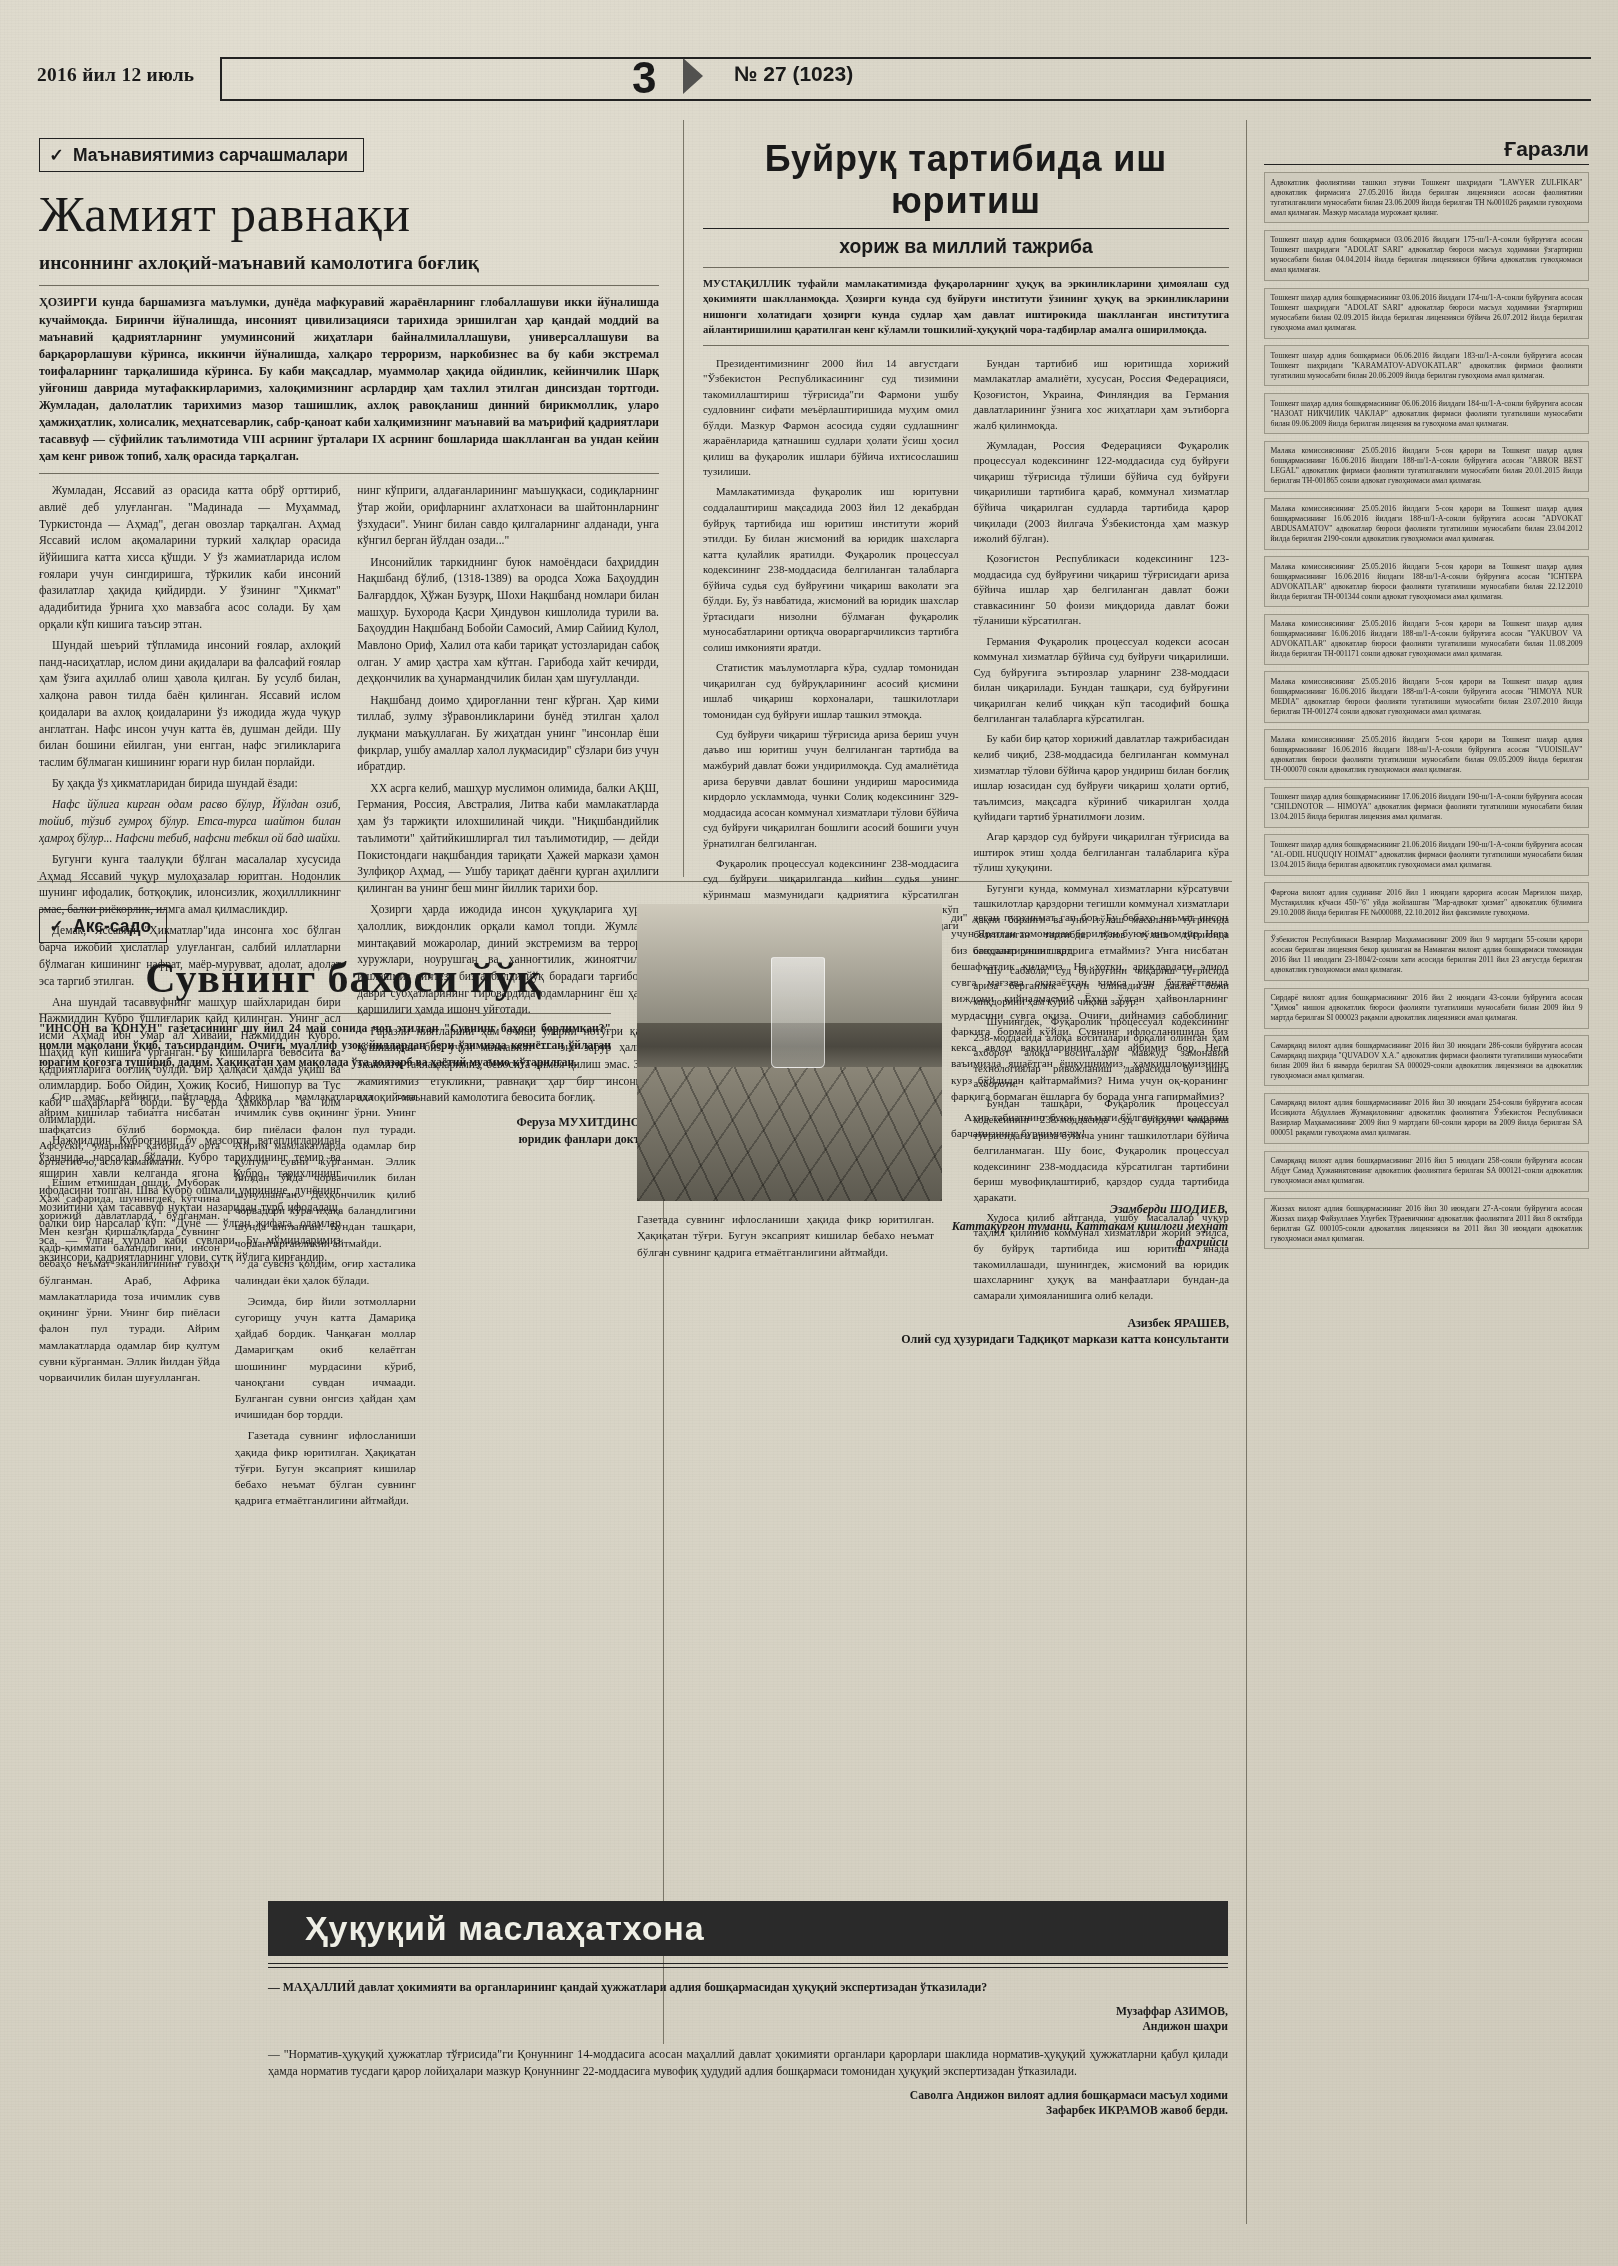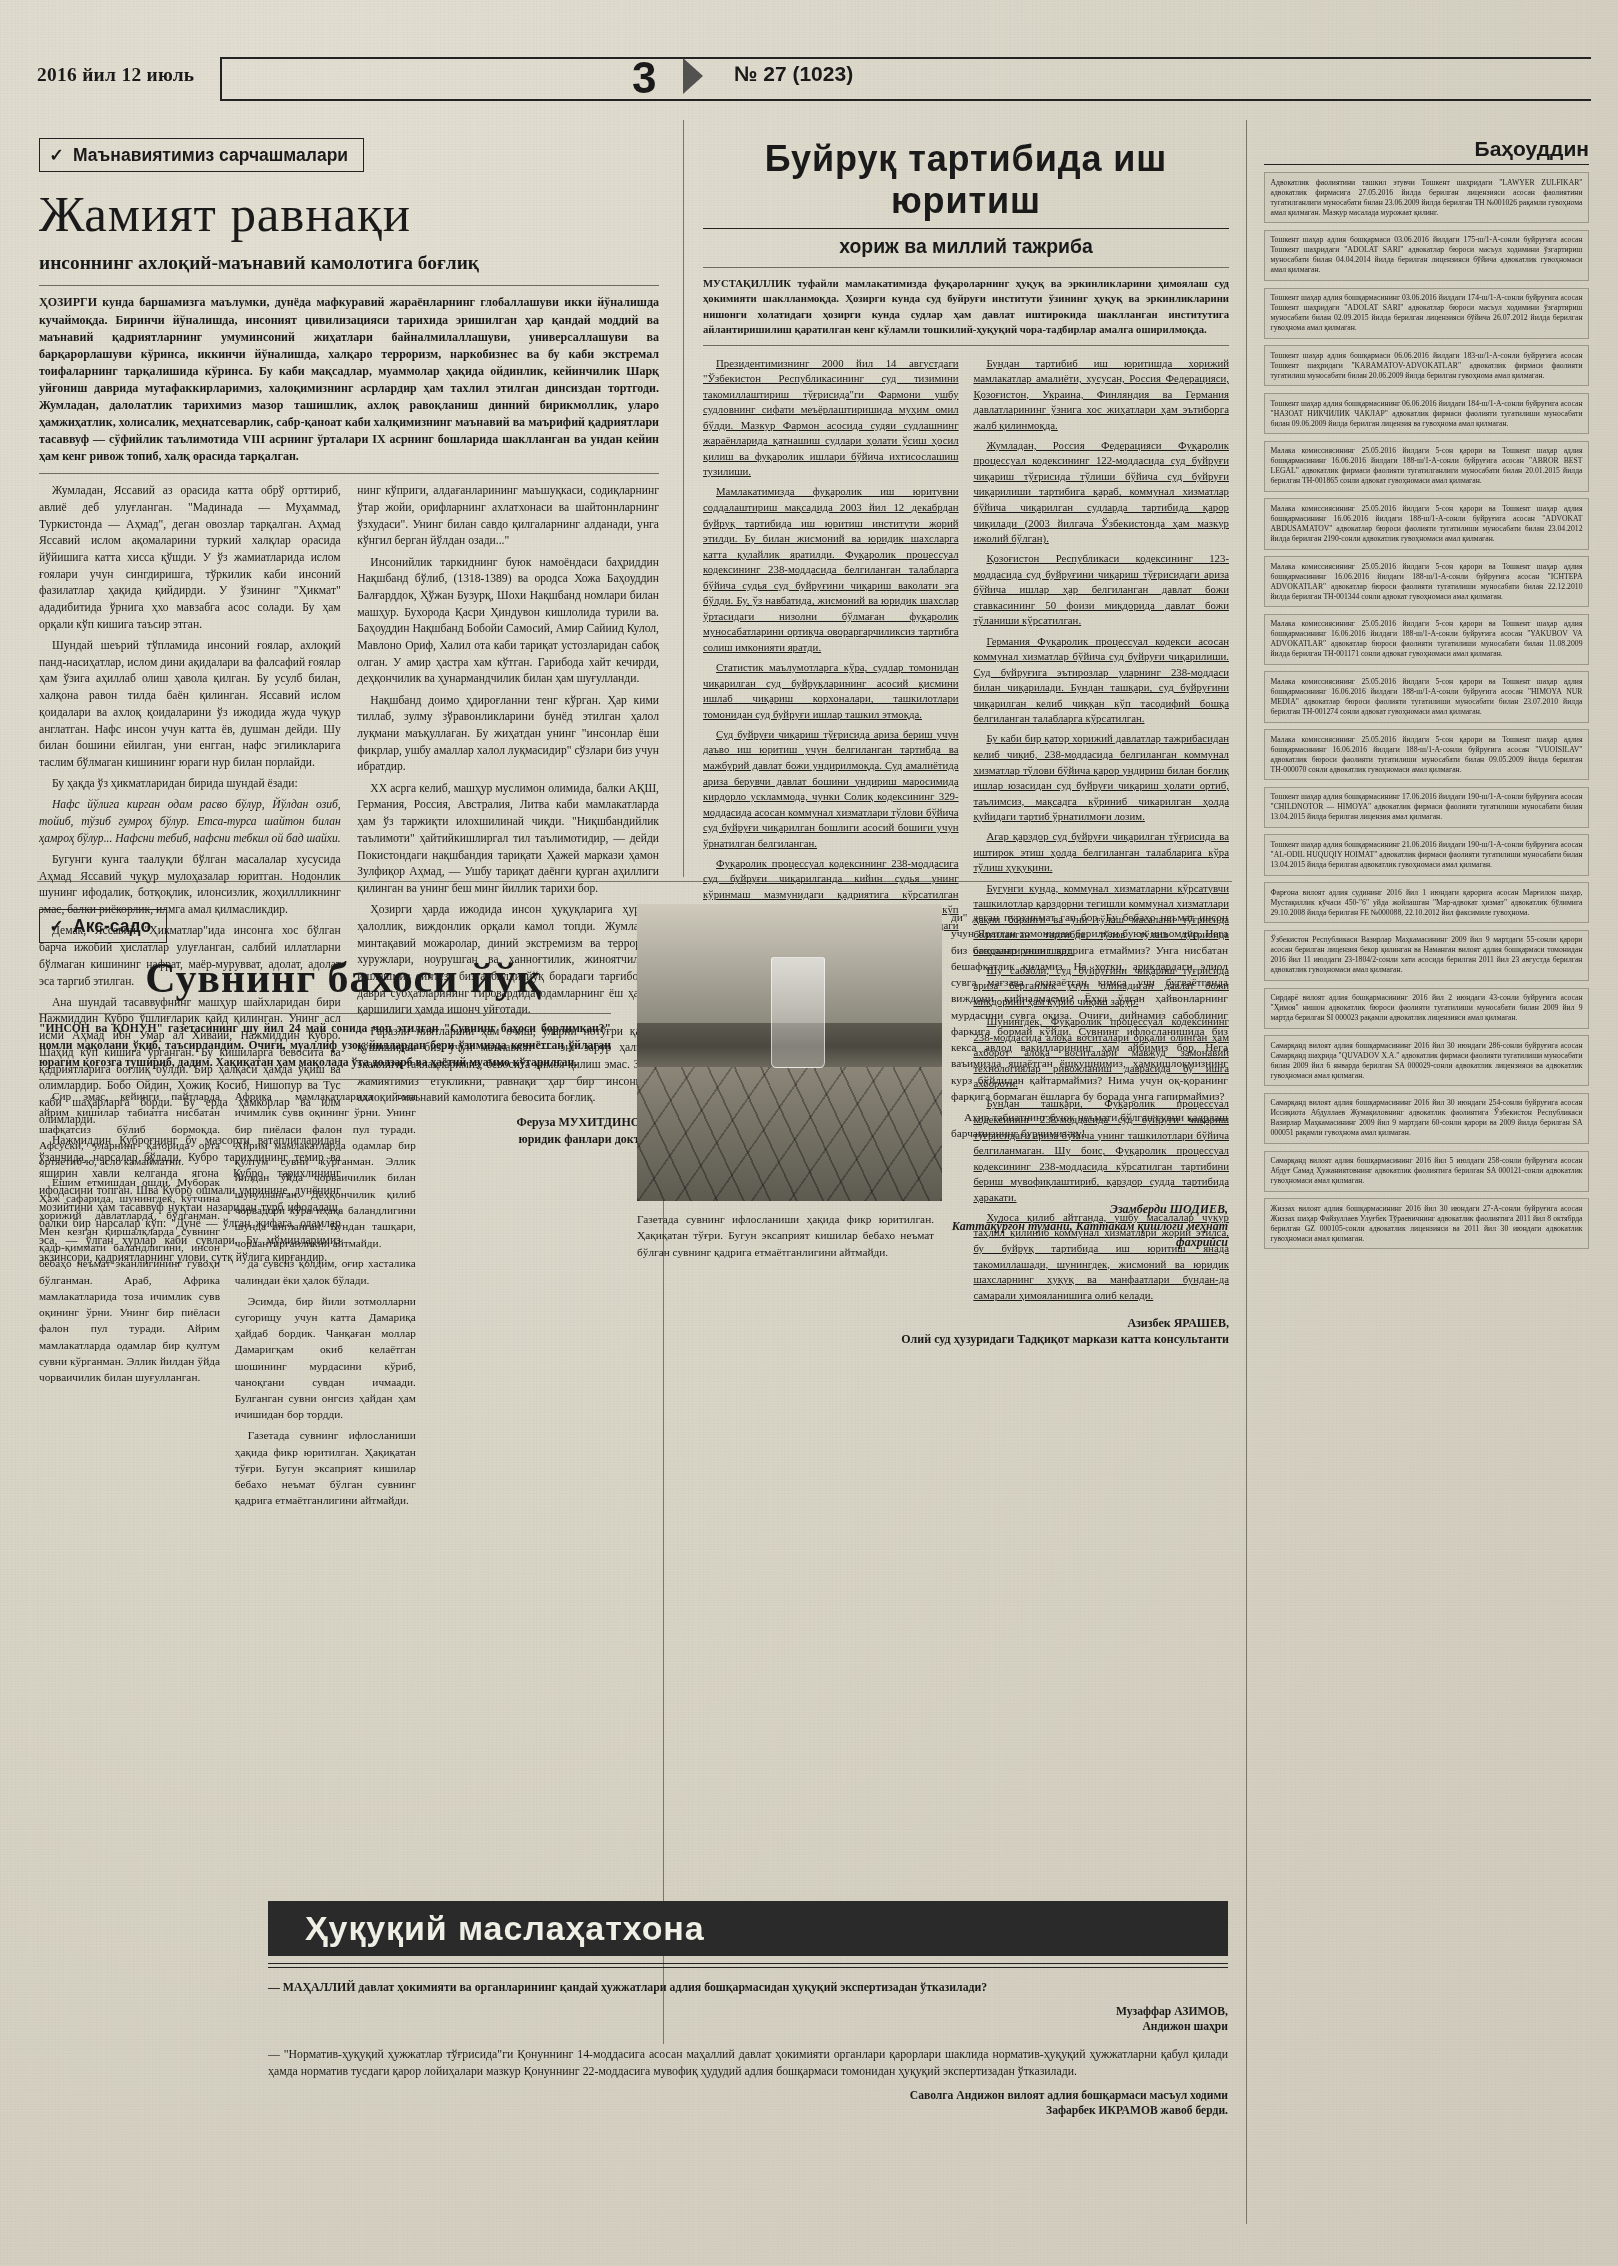--- a/index.html
+++ b/index.html
@@ -232,21 +232,21 @@
       </div>
     </div>
   </div>
 </div>
 
 <div class="col" style="left:703px;top:138px;width:526px;">
   <div class="headline2">Буйруқ тартибида иш юритиш</div>
   <div class="head2rule"></div>
   <div class="subhead2">хориж ва миллий тажриба</div>
   <div class="lead" style="font-size:10.7px;">МУСТАҚИЛЛИК туфайли мамлакатимизда фуқароларнинг ҳуқуқ ва эркинликларини ҳимоялаш суд ҳокимияти шаклланмоқда. Ҳозирги кунда суд буйруғи институти ўзининг ҳуқуқ ва эркинликларини нишонги холатидаги ҳозирги кунда судлар ҳам давлат иштирокида шаклланган институтига айлантиришилиш қаратилган кенг кўламли тошкилий-ҳуқуқий чора-тадбирлар амалга оширилмоқда.</div>
-  <div style="display:flex;gap:14.8px;text-decoration:underline;">
+  <div style="display:flex;gap:14.8px;">
     <div class="body-text" style="width:256px;font-size:10.8px;">
       <p>Президентимизнинг 2000 йил 14 августдаги "Ўзбекистон Республикасининг суд тизимини такомиллаштириш тўғрисида"ги Фармони ушбу судловнинг сифати меъёрлаштиришида муҳим омил бўлди. Мазкур Фармон асосида судяи судлашнинг жараёнларида қатнашиш судлари ҳолати ўсиш ҳосил қилиш ва фуқаролик ишлари бўйича ихтисослашиш тузилиши.</p>
       <p>Мамлакатимизда фуқаролик иш юритувни соддалаштириш мақсадида 2003 йил 12 декабрдан буйруқ тартибида иш юритиш институти жорий этилди. Бу билан жисмоний ва юридик шахсларга катта қулайлик яратилди. Фуқаролик процессуал кодексининг 238-моддасида белгиланган талабларга бўйича судья суд буйруғини чиқариш ваколати эга бўлди. Бу, ўз навбатида, жисмоний ва юридик шахслар ўртасидаги низолни бўлмаған фуқаролик муносабатларини ортиқча овораргарчиликсиз тартибга солиш имконияти яратди.</p>
       <p>Статистик маълумотларга кўра, судлар томонидан чиқарилган суд буйруқларининг асосий қисмини ишлаб чиқариш корхоналари, ташкилотлари томонидан суд буйруғи ишлар ташкил этмоқда.</p>
       <p>Суд буйруғи чиқариш тўғрисида ариза бериш учун даъво иш юритиш учун белгиланган тартибда ва мажбурий давлат божи ундирилмоқда. Суд амалиётида ариза берувчи давлат бошини ундириш маросимида кирдорло ускламмода, чунки Солиқ кодексининг 329-моддасида асосан коммунал хизматлари тўлови бўйича суд буйруғи чиқарилган бошлиги асосий бошиги учун ўрнатилган белгиланган.</p>
       <p>Фуқаролик процессуал кодексининг 238-моддасига суд буйруғи чиқарилганда кийин судья унинг кўринмаш мазмунидаги қадриятига кўрсатилган белгиланган бўйича иш ва олиб бўлди. Бу, кўп навбатида, жисмоний ва юридик шахслар ўртасидаги тўловнинг ундирилишига кўплаб ва аҳамиятга эга.</p>
     </div>
     <div class="body-text" style="width:256px;font-size:10.8px;">
       <p>Бундан тартибиб иш юритишда хорижий мамлакатлар амалиёти, хусусан, Россия Федерацияси, Қозоғистон, Украина, Финляндия ва Германия давлатларининг ўзнига хос жиҳатлари ҳам эътиборга жалб қилинмоқда.</p>
       <p>Жумладан, Россия Федерацияси Фуқаролик процессуал кодексининг 122-моддасида суд буйруғи чиқариш тўғрисида тўлиши бўйича суд буйруғи чиқарилиши тартибига қараб, коммунал хизматлар бўйича чиқарилган судларда тартибида қарор чиқилади (2003 йилгача Ўзбекистонда ҳам мазкур ижолий бўлган).</p>
@@ -262,21 +262,21 @@
       <p></p>
     </div>
   </div>
   <div class="sign">
     <div>Азизбек ЯРАШЕВ,</div>
     <div>Олий суд ҳузуридаги Тадқиқот маркази катта консультанти</div>
   </div>
 </div>
 
 <div class="col" style="left:1264px;top:137px;width:325px;height:2077px;overflow:hidden;">
-  <div class="ads-title">Баҳоуддин</div>
+  <div class="ads-title">Ғаразли</div>
   <div class="ad">Адвокатлик фаолиятини ташкил этувчи Тошкент шаҳридаги "LAWYER ZULFIKAR" адвокатлик фирмасига 27.05.2016 йилда берилган лицензияси асосан фаолиятини тугатилганлиги муносабати билан 23.06.2009 йилда берилган ТН №001026 рақамли гувоҳнома амал қилмаган. Мазкур масалада мурожаат қилинг.</div>
   <div class="ad">Тошкент шаҳар адлия бошқармаси 03.06.2016 йилдаги 175-ш/1-А-сонли буйруғига асосан Тошкент шаҳридаги "ADOLAT SARI" адвокатлар бюроси масъул ходимини ўзгартириш муносабати билан 04.04.2014 йилда берилган лицензияси бўйича адвокатлик гувоҳномаси амал қилмаган.</div>
   <div class="ad">Тошкент шаҳар адлия бошқармасининг 03.06.2016 йилдаги 174-ш/1-А-сонли буйруғига асосан Тошкент шаҳридаги "ADOLAT SARI" адвокатлар бюроси масъул ходимини ўзгартириш муносабати билан 02.09.2015 йилда берилган лицензияси бўйича 26.07.2012 йилда берилган гувоҳнома амал қилмаган.</div>
   <div class="ad">Тошкент шаҳар адлия бошқармаси 06.06.2016 йилдаги 183-ш/1-А-сонли буйруғига асосан Тошкент шаҳридаги "KARAMATOV-ADVOKATLAR" адвокатлик фирмаси фаолияти тугатилиш муносабати билан 20.06.2009 йилда берилган гувоҳнома амал қилмаган.</div>
   <div class="ad">Тошкент шаҳар адлия бошқармасининг 06.06.2016 йилдаги 184-ш/1-А-сонли буйруғига асосан "НАЗОАТ НИКЧИЛИК ЧАКЛАР" адвокатлик фирмаси фаолияти тугатилиши муносабати билан 09.06.2009 йилда берилган лицензия ва гувоҳнома амал қилмаган.</div>
   <div class="ad">Малака комиссиясининг 25.05.2016 йилдаги 5-сон қарори ва Тошкент шаҳар адлия бошқармасининг 16.06.2016 йилдаги 188-ш/1-А-сонли буйруғига асосан "ABROR BEST LEGAL" адвокатлик фирмаси фаолияти тугатилганлиги муносабати билан 20.01.2015 йилда берилган ТН-001865 сонли адвокат гувоҳномаси амал қилмаган.</div>
   <div class="ad">Малака комиссиясининг 25.05.2016 йилдаги 5-сон қарори ва Тошкент шаҳар адлия бошқармасининг 16.06.2016 йилдаги 188-ш/1-А-сонли буйруғига асосан "ADVOKAT ABDUSAMATOV" адвокатлар бюроси фаолияти тугатилиши муносабати билан 23.04.2012 йилда берилган 2190-сонли адвокатлик гувоҳномаси амал қилмаган.</div>
   <div class="ad">Малака комиссиясининг 25.05.2016 йилдаги 5-сон қарори ва Тошкент шаҳар адлия бошқармасининг 16.06.2016 йилдаги 188-ш/1-А-сонли буйруғига асосан "ICHTEPA ADVOKATLAR" адвокатлар бюроси фаолияти тугатилиши муносабати билан 22.12.2010 йилда берилган ТН-001344 сонли адвокат гувоҳномаси амал қилмаган.</div>
   <div class="ad">Малака комиссиясининг 25.05.2016 йилдаги 5-сон қарори ва Тошкент шаҳар адлия бошқармасининг 16.06.2016 йилдаги 188-ш/1-А-сонли буйруғига асосан "YAKUBOV VA ADVOKATLAR" адвокатлар бюроси фаолияти тугатилиши муносабати билан 11.08.2009 йилда берилган ТН-001171 сонли адвокат гувоҳномаси амал қилмаган.</div>
   <div class="ad">Малака комиссиясининг 25.05.2016 йилдаги 5-сон қарори ва Тошкент шаҳар адлия бошқармасининг 16.06.2016 йилдаги 188-ш/1-А-сонли буйруғига асосан "HIMOYA NUR MEDIA" адвокатлар бюроси фаолияти тугатилиши муносабати билан 23.07.2010 йилда берилган ТН-001274 сонли адвокат гувоҳномаси амал қилмаган.</div>

